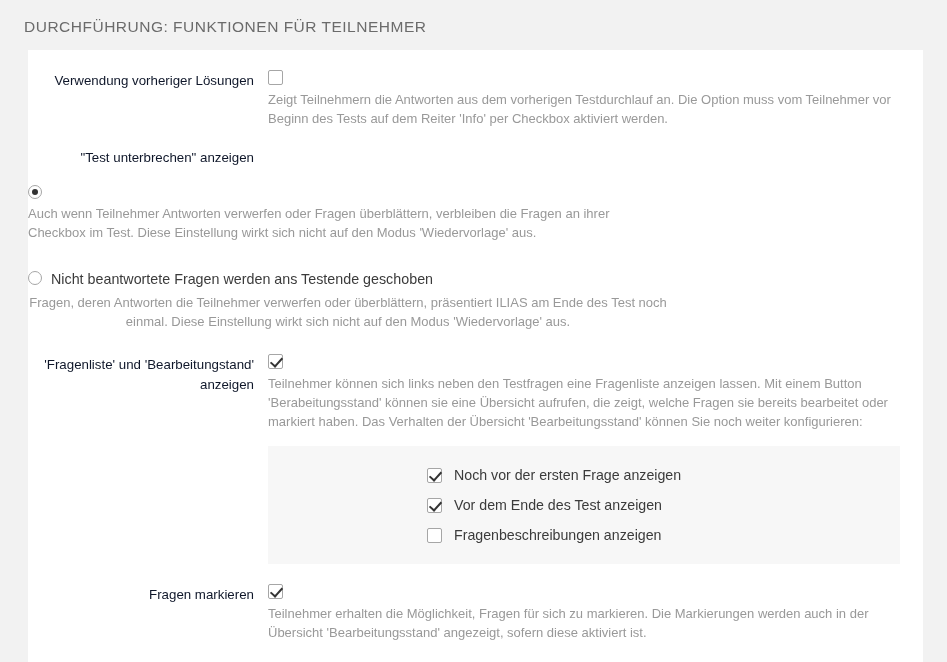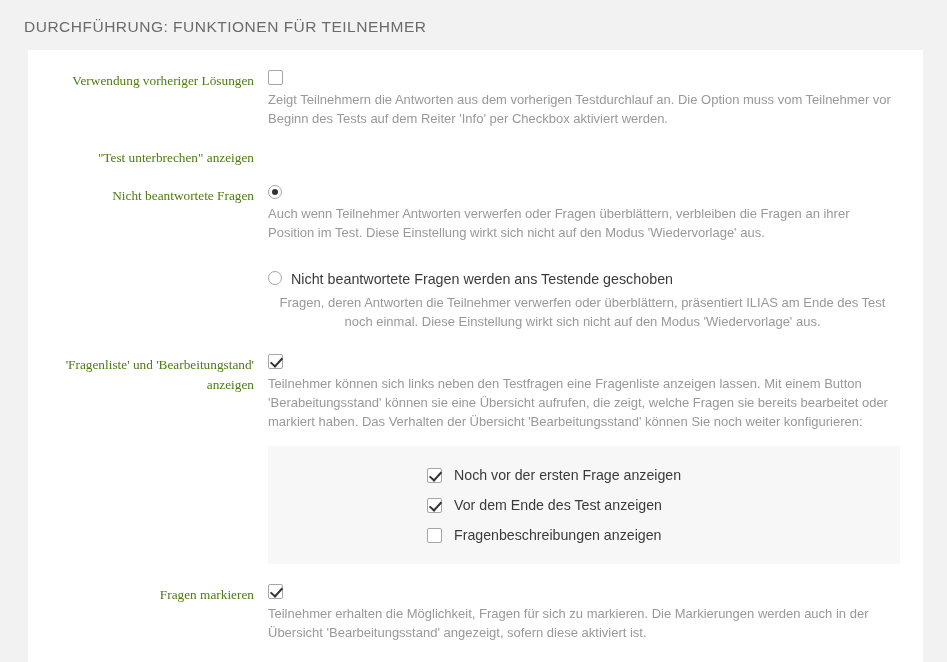--- a/index.html
+++ b/index.html
@@ -38,23 +38,22 @@
     padding: 0 0 0 0;
     margin-bottom: 16px;
   }
   .form-label {
     width: 240px;
     min-width: 240px;
     text-align: right;
     padding-right: 14px;
     padding-top: 3px;
     font-size: 13.3px;
-    color: #4d7c0f;
+    color: #0f172a;
     line-height: 1.45;
-    font-family: Liberation Serif, serif;
   }
   .form-field {
     flex: 1;
     padding-right: 26px;
   }
   .helptext {
     font-size: 13px;
     color: #999999;
     line-height: 1.46;
     margin-top: 5px;
@@ -160,28 +159,27 @@
         <span class="cb"></span>
         <div class="helptext">Zeigt Teilnehmern die Antworten aus dem vorherigen Testdurchlauf an. Die Option muss vom Teilnehmer vor Beginn des Tests auf dem Reiter 'Info' per Checkbox aktiviert werden.</div>
       </div>
     </div>
 
     <div class="form-row">
       <div class="form-label">"Test unterbrechen" anzeigen</div>
     </div>
 
     <div class="form-row">
-      <div class="form-label">Nicht beantwortete Fragen</div>
       <div class="form-field">
 
         <div class="radio-block">
           <div class="radio-option">
             <span class="rb checked"></span>
           </div>
-          <div class="helptext">Auch wenn Teilnehmer Antworten verwerfen oder Fragen überblättern, verbleiben die Fragen an ihrer Position im Test. Diese Einstellung wirkt sich nicht auf den Modus 'Wiedervorlage' aus.</div>
+          <div class="helptext">Auch wenn Teilnehmer Antworten verwerfen oder Fragen überblättern, verbleiben die Fragen an ihrer Checkbox im Test. Diese Einstellung wirkt sich nicht auf den Modus 'Wiedervorlage' aus.</div>
         </div>
 
         <div class="radio-block" style="margin-top:26px;text-align:center;">
           <div class="radio-option">
             <span class="rb"></span>
             <span class="opt-label">Nicht beantwortete Fragen werden ans Testende geschoben</span>
           </div>
           <div class="helptext">Fragen, deren Antworten die Teilnehmer verwerfen oder überblättern, präsentiert ILIAS am Ende des Test noch einmal. Diese Einstellung wirkt sich nicht auf den Modus 'Wiedervorlage' aus.</div>
         </div>
 

